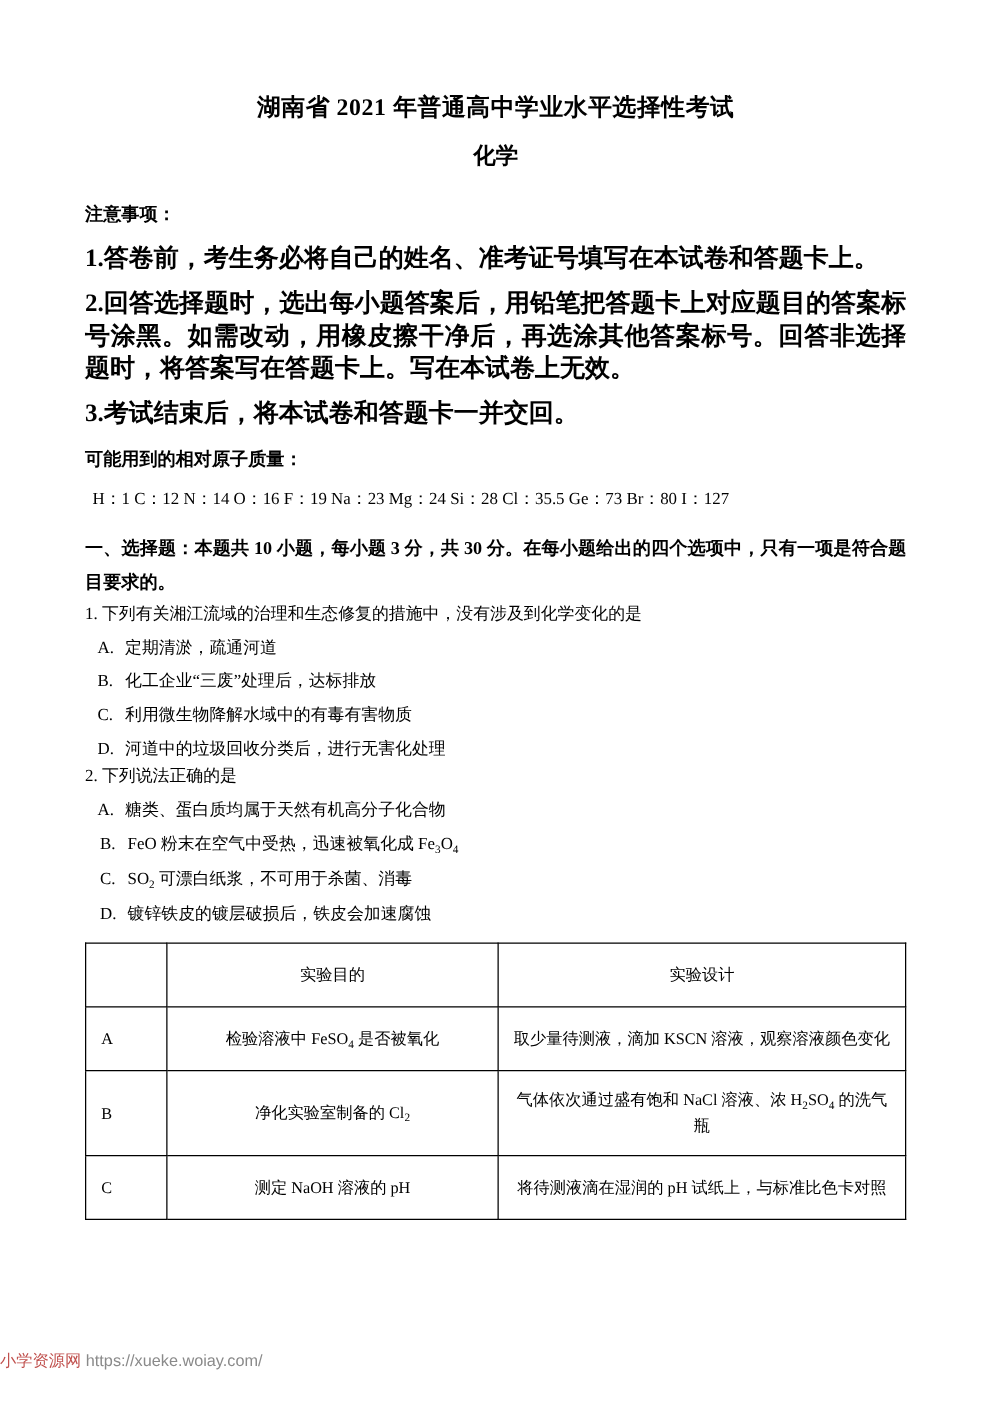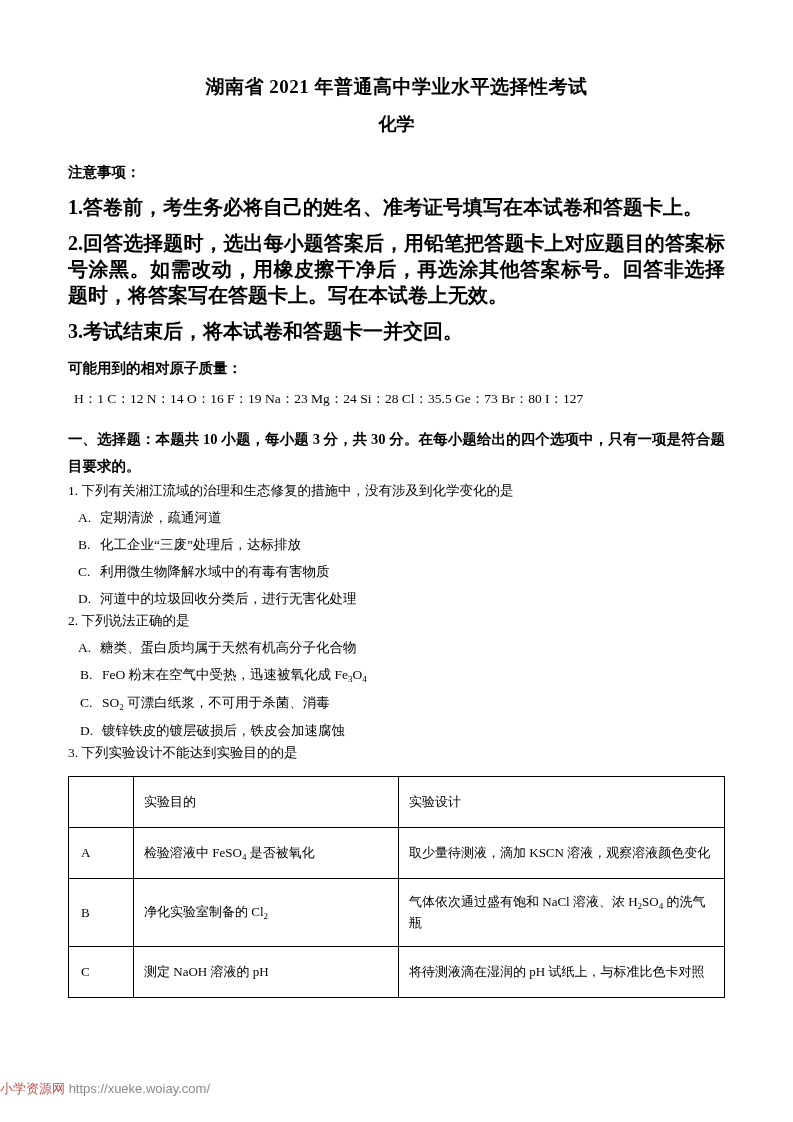--- a/index.html
+++ b/index.html
@@ -97,21 +97,21 @@
   table.exp {
     width: 100%;
     border-collapse: collapse;
     margin-top: 12px;
     table-layout: fixed;
   }
   table.exp td, table.exp th {
     border: 1px solid #000;
     font-size: 13px;
     font-weight: normal;
-    text-align: left;
+    text-align: center;
     padding: 13px 10px;
     line-height: 20px;
     height: 24px;
     vertical-align: middle;
   }
   table.exp .c0 { width: 42px; text-align: left; padding-left: 12px;}
   table.exp .c1 { width: 244px; }
   table.exp .c2 { width: auto; font-family: Liberation Serif, serif; }
   .watermark {
     position: absolute;
@@ -172,24 +172,20 @@
   <div class="option opt-wide">
     <span class="lab">B.</span><span>FeO 粉末在空气中受热，迅速被氧化成 Fe<sub>3</sub>O<sub>4</sub></span>
   </div>
   <div class="option opt-wide">
     <span class="lab">C.</span><span>SO<sub>2</sub> 可漂白纸浆，不可用于杀菌、消毒</span>
   </div>
   <div class="option opt-wide">
     <span class="lab">D.</span><span>镀锌铁皮的镀层破损后，铁皮会加速腐蚀</span>
   </div>
 
-  <div class="question">
-    <span>3.</span>
-    <span>下列实验设计不能达到实验目的的是</span>
-  </div>
 
   <table class="exp">
     <tbody>
       <tr>
         <td class="c0"></td>
         <td class="c1">实验目的</td>
         <td class="c2">实验设计</td>
       </tr>
       <tr>
         <td class="c0">A</td>

